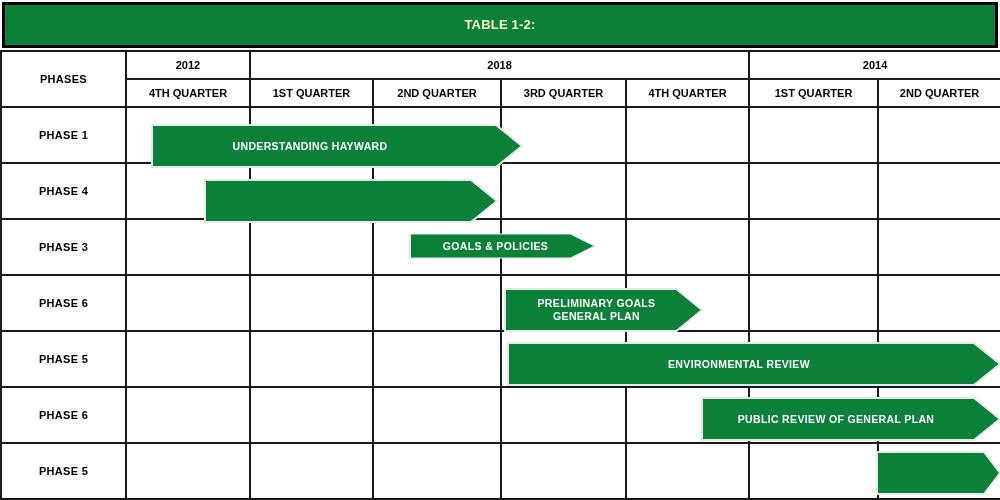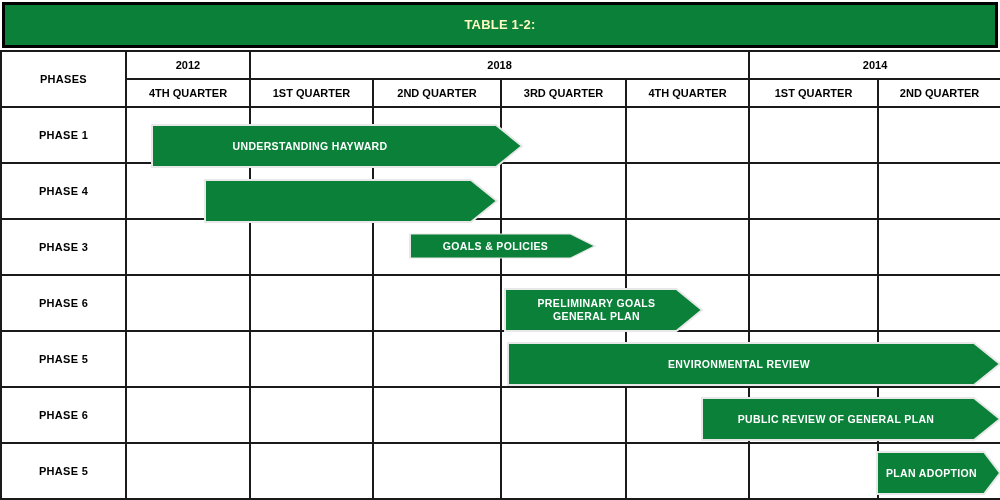--- a/index.html
+++ b/index.html
@@ -281,17 +281,16 @@
       <div class="arrow wide" style="left: 702px; top: 348px; width: 298px; height: 42px;">
         <svg viewBox="0 0 298 42" preserveAspectRatio="none">
           <polygon points="0,0 272,0 298,21 272,42 0,42" fill="#0a8039" stroke="#e8e8e8" stroke-width="2"></polygon>
         </svg>
         <div class="arrow-text">PUBLIC REVIEW OF GENERAL PLAN</div>
       </div>
       <div class="arrow" style="left: 877px; top: 402px; width: 123px; height: 42px;">
         <svg viewBox="0 0 123 42" preserveAspectRatio="none">
           <polygon points="0,0 107.01,0 123,21 107.01,42 0,42" fill="#0a8039" stroke="#e8e8e8" stroke-width="2"></polygon>
         </svg>
-        <div class="arrow-text">PLAN ADOPTION</div>
       </div>
     </div>
 
 </div>
 
 </body></html>

